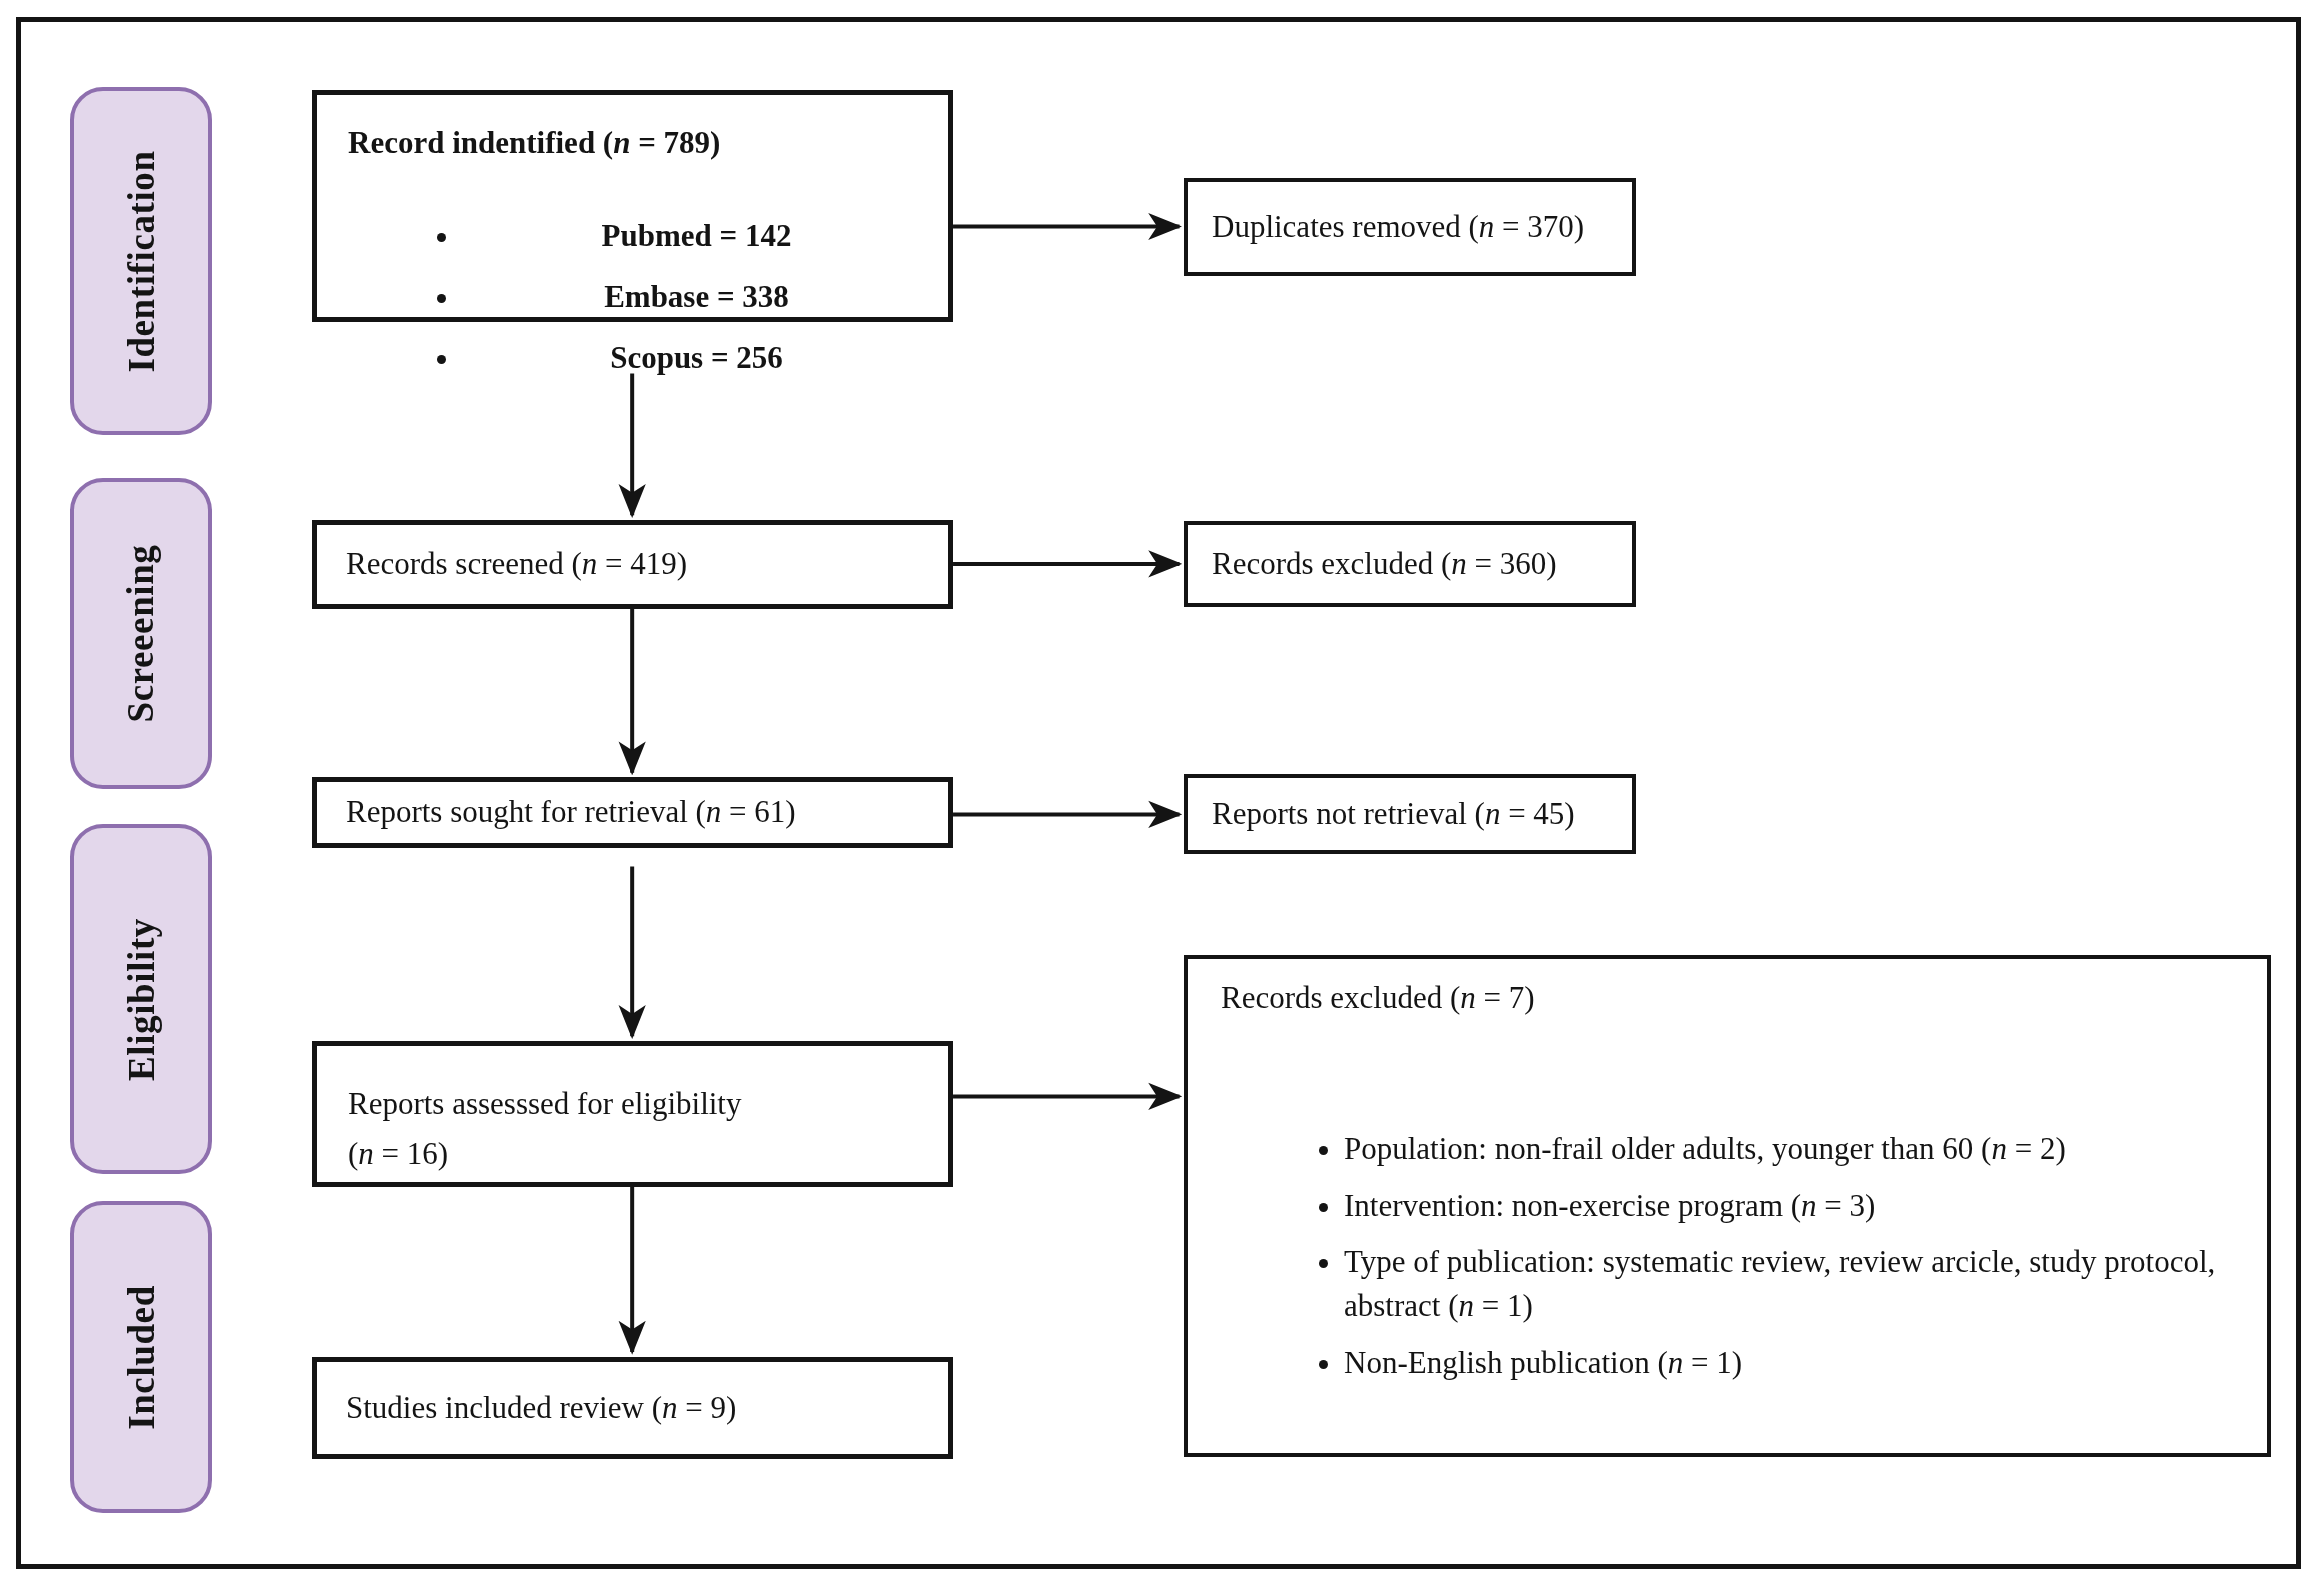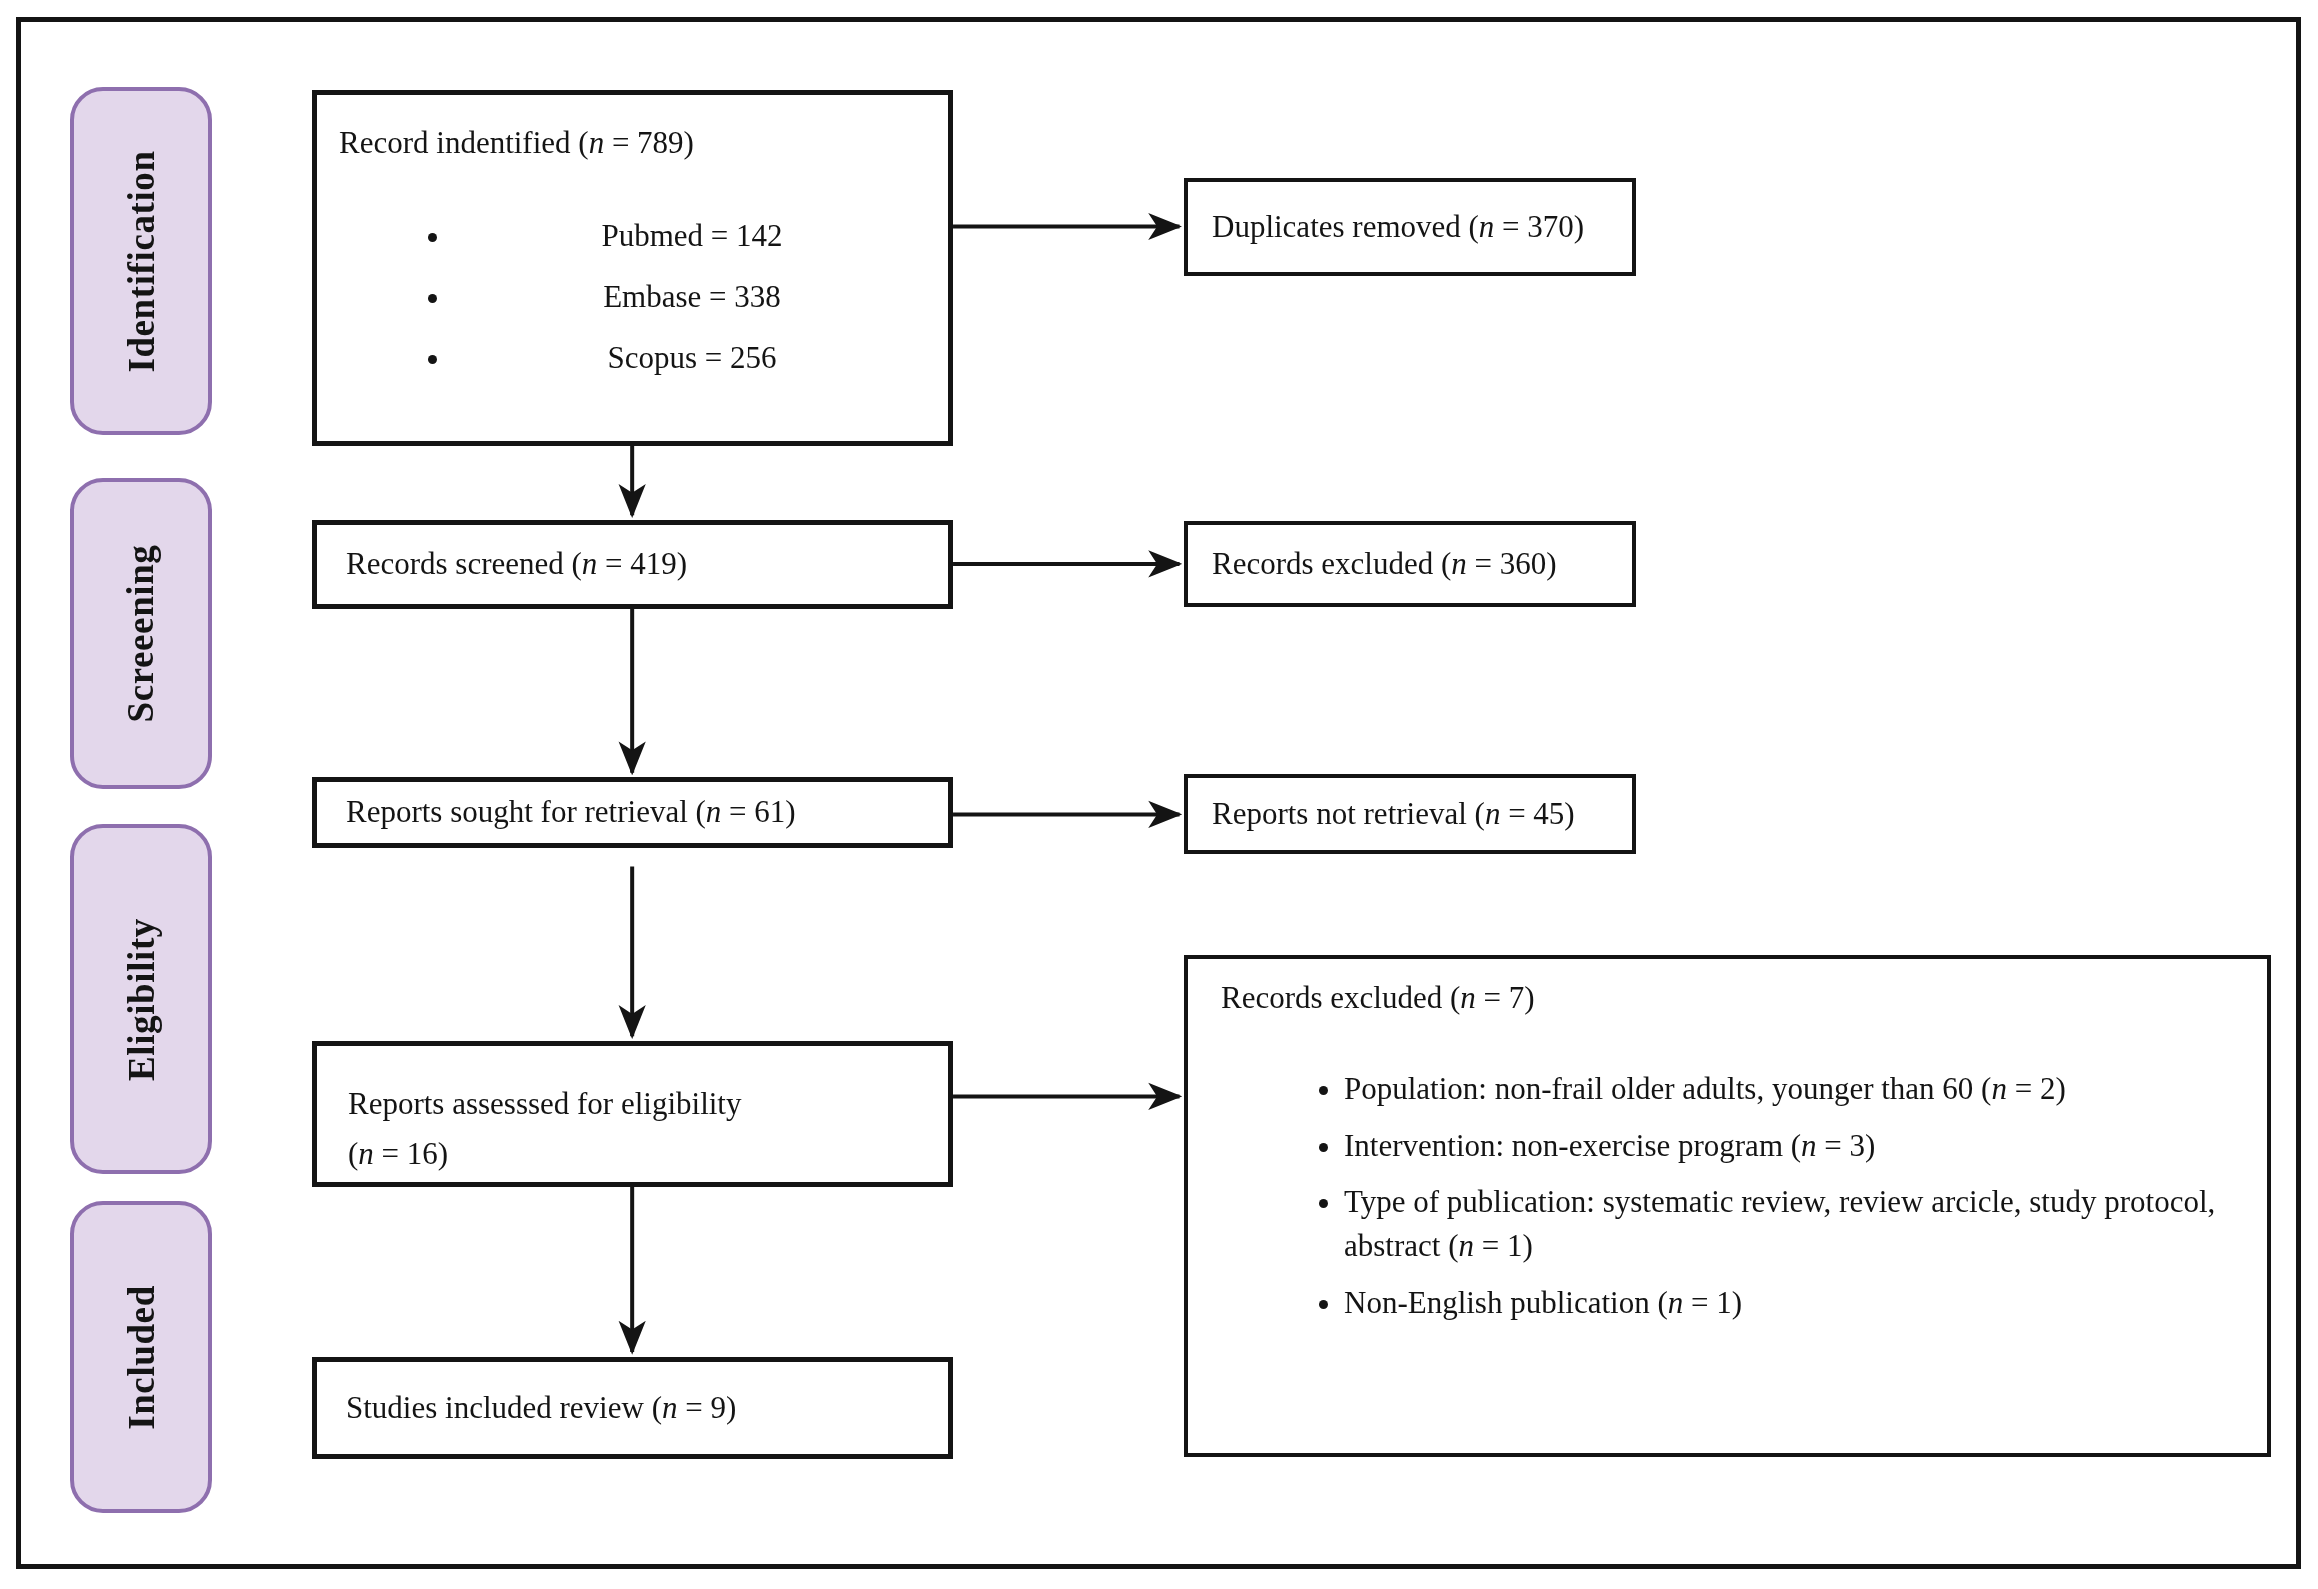--- a/index.html
+++ b/index.html
@@ -38,42 +38,42 @@
   #stage4{top:1201px;height:312px;}
 
   
   .fbox{
     position:absolute;background:#fff;
     border:5.1px solid var(--line,#141414);
     box-sizing:border-box;
     font-size:31px;line-height:1.45;
   }
   .main{left:312px;width:641px;}
-  #box-identified{top:90px;height:356px;padding:26px 17px 0 22px;}
+  #box-identified{top:90px;height:232px;padding:26px 17px 0 31px;font-weight:bold;}
   #box-screened{top:520px;height:89px;}
   #box-sought{top:777px;height:71px;}
   #box-assessed{top:1041px;height:146px;padding:33px 17px 0 31px;line-height:1.6;}
   #box-included{top:1357px;height:102px;}
 
   .rightcol{left:1184px;width:452px;border-width:4.6px;}
   #box-duplicates{top:178px;height:98px;}
   #box-excluded-screen{top:521px;height:86px;}
   #box-not-retrieved{top:774px;height:80px;}
   #box-excluded-elig{left:1184px;top:955px;width:1087px;height:502px;border-width:4px;padding:17px 29px 0 33px;}
 
   .vcenter{display:flex;align-items:center;padding-left:29px;}
   .rightcol.vcenter{padding-left:24px;}
 
   .fbox ul{
     margin:0;padding:0 0 0 114px;
     list-style:disc;
   }
   #box-identified ul{margin-top:48px;text-align:center;}
   #box-identified li{margin-bottom:16px;}
-  #box-excluded-elig ul{margin-top:46px;padding-left:123px;}
+  #box-excluded-elig ul{margin-top:106px;padding-left:123px;}
   #box-excluded-elig li{margin-bottom:12.6px;line-height:1.42;}
 
   .arrows{position:absolute;left:0;top:0;pointer-events:none;}
   .arrows line{stroke:var(--line,#141414);stroke-width:7;}
   .arrows path{fill:var(--line,#141414);}
   i{font-style:italic;}
 </style>
 </head>
 <body>
 

